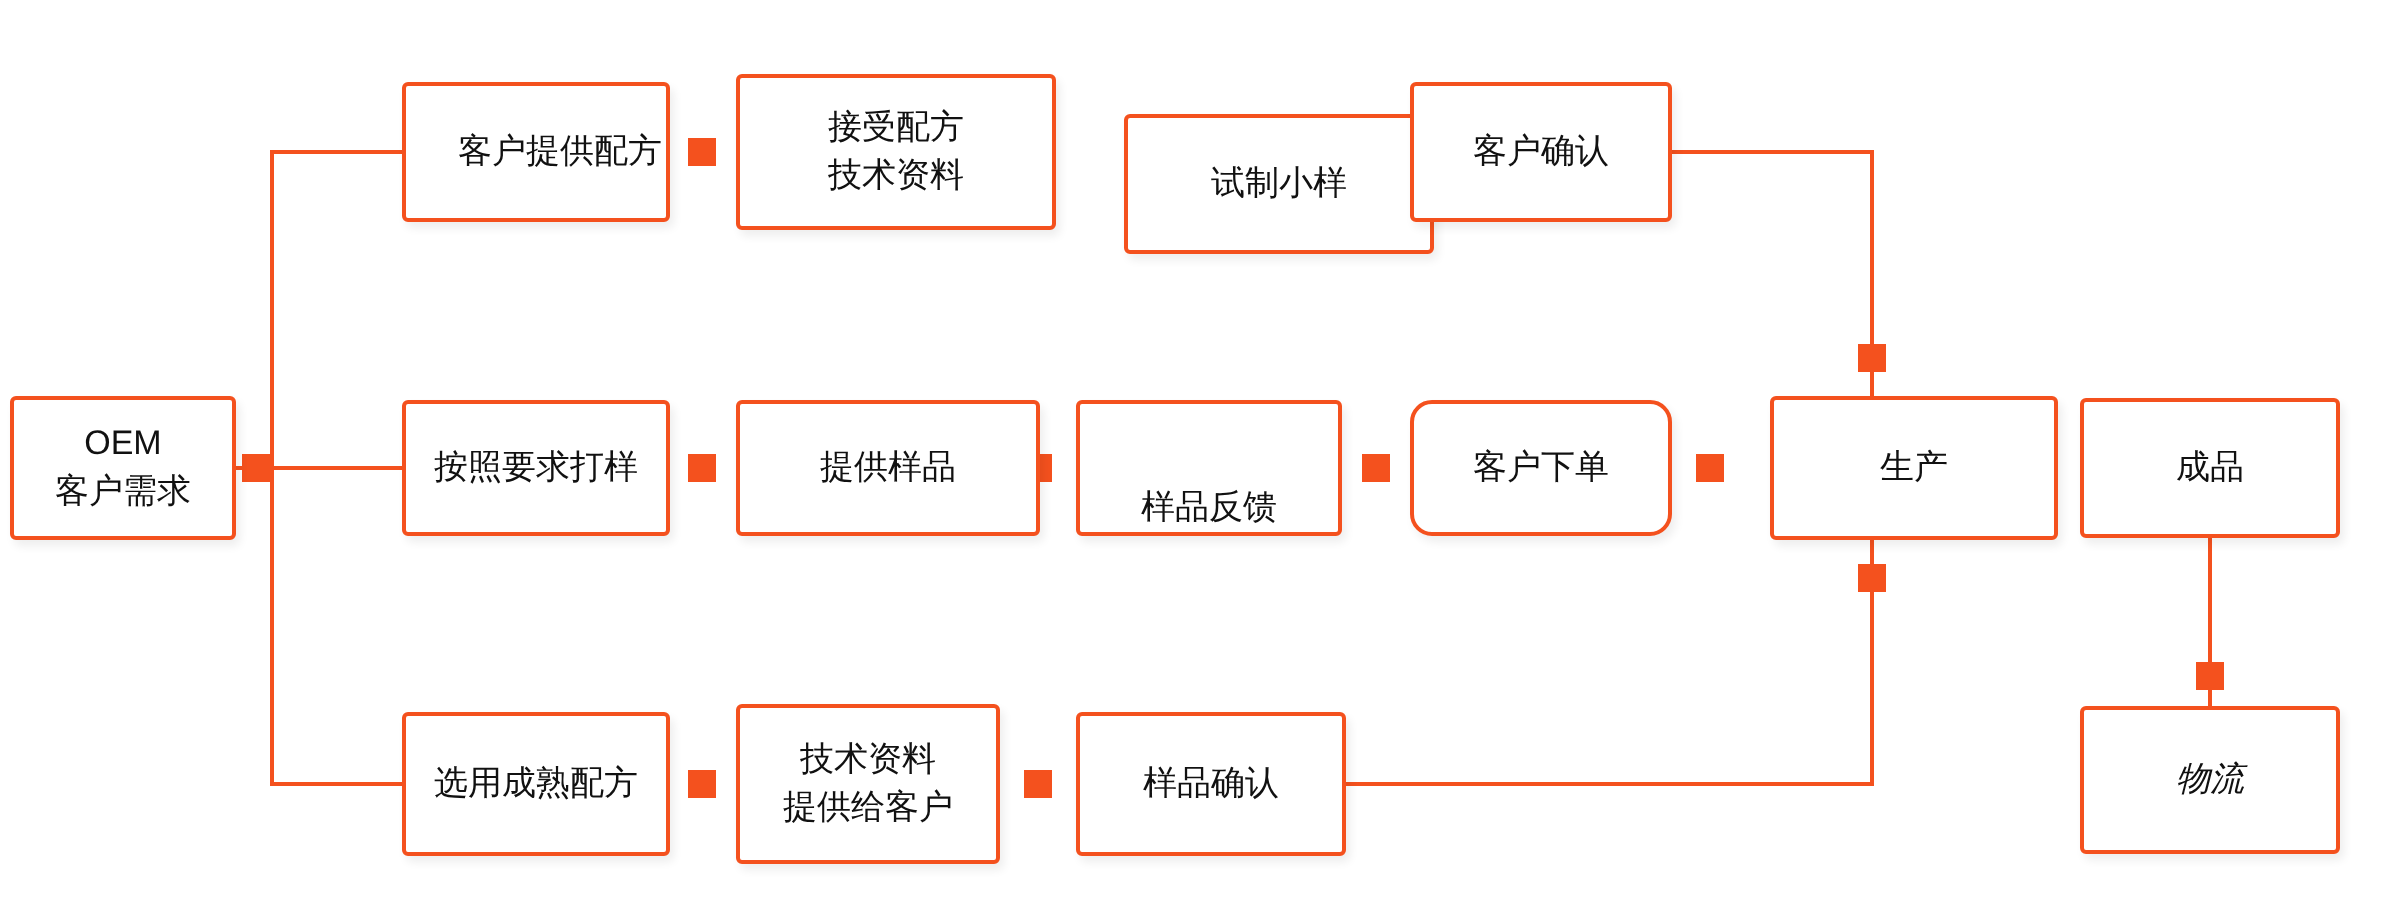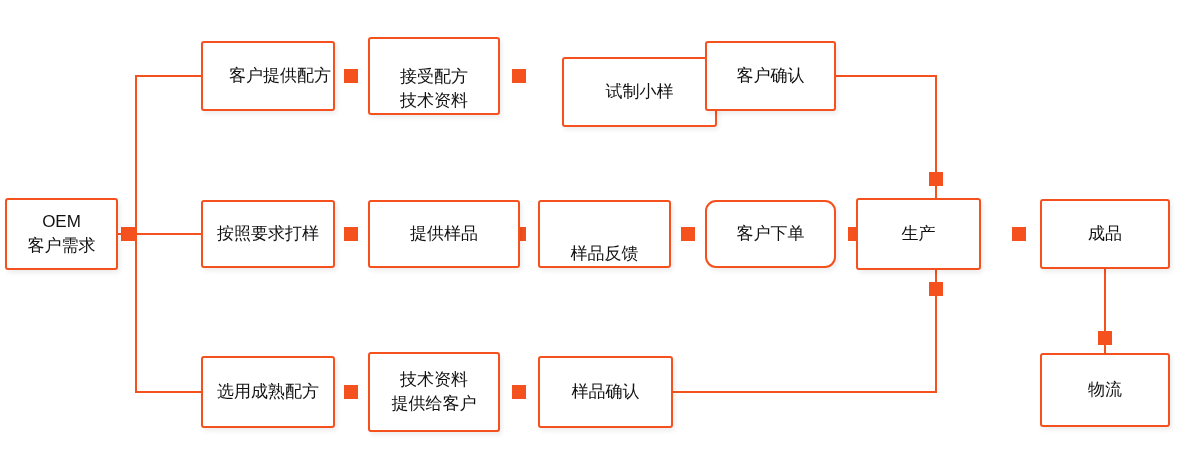--- a/index.html
+++ b/index.html
@@ -68,21 +68,21 @@
   <div class="sq" style="left:1098px; top:331px;"></div>
 
   <div class="node" style="left:5px; top:198px; width:113px; height:72px;">
     <span>OEM</span>
     <span>客户需求</span>
   </div>
 
   <div class="node" style="left:201px; top:41px; width:134px; height:70px;padding-left:24px;">
     <span>客户提供配方</span>
   </div>
-  <div class="node" style="left:368px; top:37px; width:132px; height:78px;justify-content:flex-end;">
+  <div class="node" style="left:368px; top:37px; width:160px; height:78px;">
     <span>接受配方</span>
     <span>技术资料</span>
   </div>
   <div class="node" style="left:538px; top:57px; width:155px; height:70px;margin-left:24px;">
     <span>试制小样</span>
   </div>
   <div class="node" style="left:705px; top:41px; width:131px; height:70px;">
     <span>客户确认</span>
   </div>
 
@@ -91,34 +91,34 @@
   </div>
   <div class="node" style="left:368px; top:200px; width:152px; height:68px;text-align:center;">
     <span>提供样品</span>
   </div>
   <div class="node" style="left:538px; top:200px; width:133px; height:68px;justify-content:flex-end;">
     <span>样品反馈</span>
   </div>
   <div class="node" style="left:705px; top:200px; width:131px; height:68px;border-radius:11px;">
     <span>客户下单</span>
   </div>
-  <div class="node" style="left:856px; top:198px; width:125px; height:72px;text-align:right;">
+  <div class="node" style="left:885px; top:198px; width:144px; height:72px;text-align:right;">
     <span>生产</span>
   </div>
   <div class="node" style="left:1040px; top:199px; width:130px; height:70px;">
     <span>成品</span>
   </div>
 
   <div class="node" style="left:201px; top:356px; width:134px; height:72px;">
     <span>选用成熟配方</span>
   </div>
   <div class="node" style="left:368px; top:352px; width:132px; height:80px;">
     <span>技术资料</span>
     <span>提供给客户</span>
   </div>
   <div class="node" style="left:538px; top:356px; width:135px; height:72px;">
     <span>样品确认</span>
   </div>
-  <div class="node" style="left:1040px; top:353px; width:130px; height:74px;">
+  <div class="node" style="left:1040px; top:353px; width:130px; height:74px;font-style:italic;">
     <span>物流</span>
   </div>
 
 </div>
 
 </body></html>

